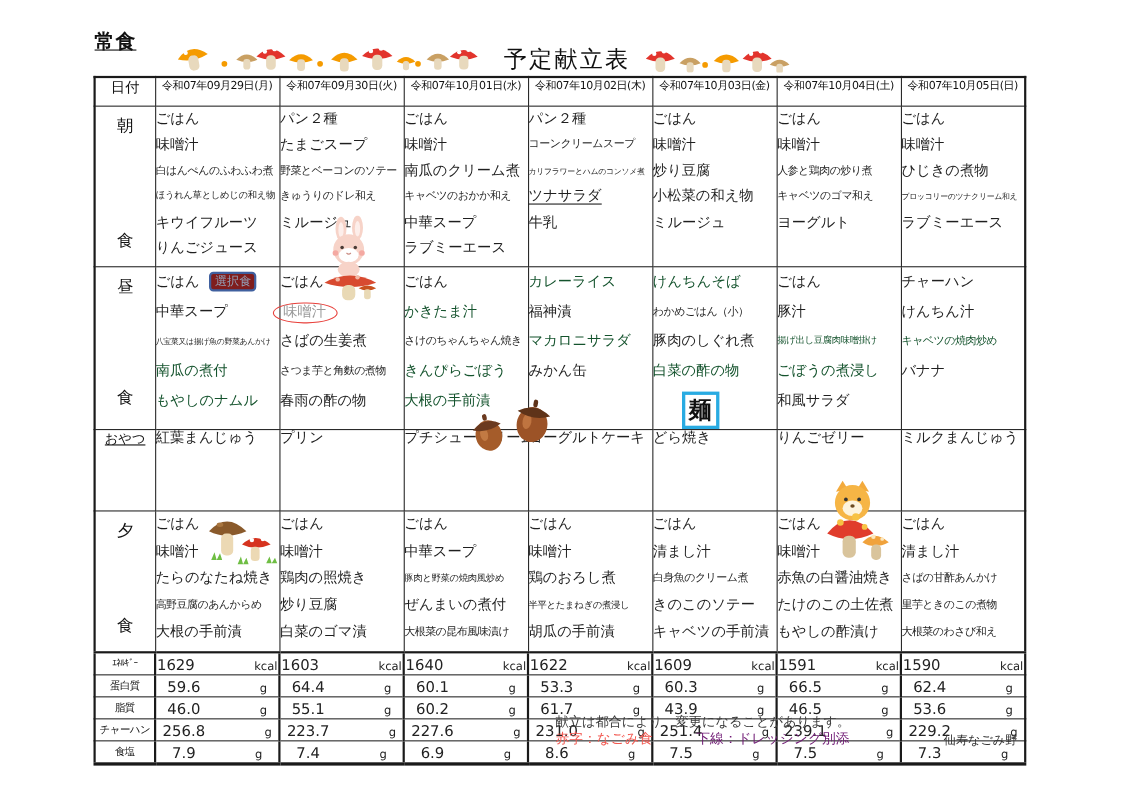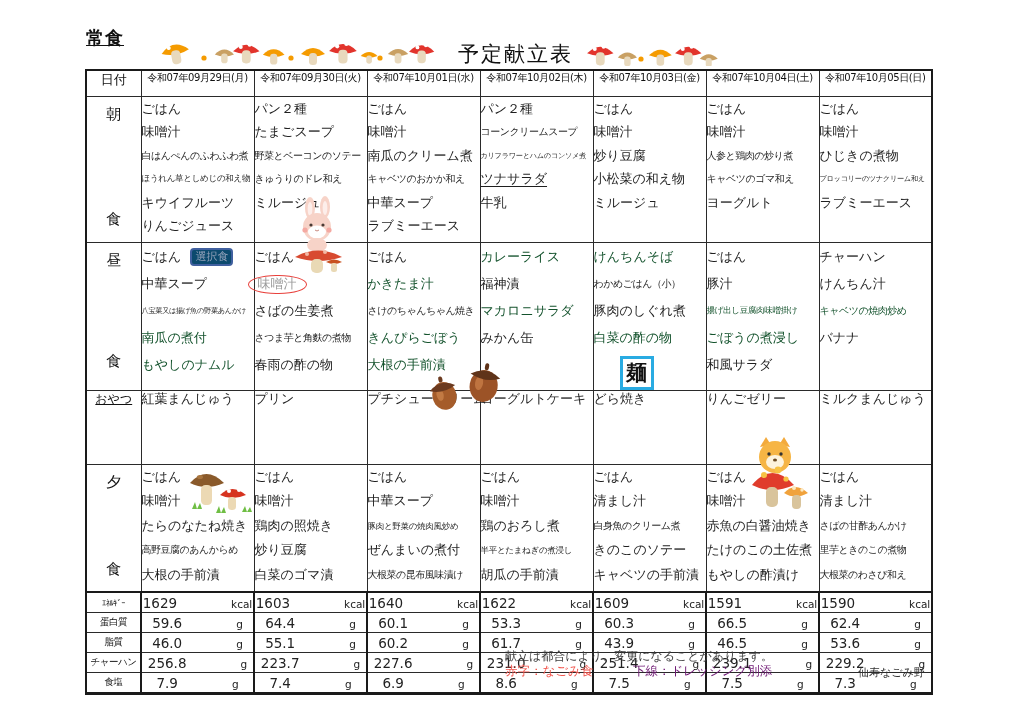--- a/index.html
+++ b/index.html
@@ -30,21 +30,21 @@
   .menu-item{font-size:13px;color:#1f1f1f;white-space:nowrap;}
   .r-b .menu-item{line-height:23.5px;} .r-l .menu-item{line-height:27px;}
   .r-d .menu-item{line-height:24.5px;} .snack-cell .menu-item{line-height:16px;}
   .sz-s{font-size:10px;letter-spacing:-0.5px;}
   .sz-xs{font-size:8.5px;letter-spacing:-0.3px;}
   .sz-xxs{font-size:7.2px;letter-spacing:-0.3px;}
   .red{color:#14532d;}
   .underline{text-decoration:underline;text-underline-offset:3px;}
   .circled{display:inline-block;color:#9a9a9a;border:1.6px solid #e8413c;border-radius:50%;
            padding:1px 9px 2px;line-height:1.15;margin-left:-7px;}
-  .select-badge{display:inline-block;margin-left:9px;font-size:11px;color:#93a2ba;background:#0c4a6e;
+  .select-badge{display:inline-block;margin-left:9px;font-size:11px;color:#93a2ba;background:#7f1d1d;
                 border:2px solid #40609f;border-radius:4px;padding:0 3px 1px;line-height:1.25;vertical-align:1px;}
   .noodle-line{padding-left:26px;margin-top:5px;}
   .noodle-badge{display:inline-flex;width:28px;height:28px;border:3px solid #29abe2;background:#fff;
                 align-items:center;justify-content:center;font-size:21px;font-weight:bold;color:#111;
                 font-family:"DejaVu Serif","Liberation Serif",serif;}
   
   .r-n td,.r-n th{vertical-align:middle;}
   .r-n td{border-left:2px solid #1a1a1a;text-align:center;white-space:nowrap;}
   .r-n-first td,.r-n-first th{border-top:2px solid #1a1a1a;}
   .r-n-last td,.r-n-last th{border-bottom:3px solid #1a1a1a;}

